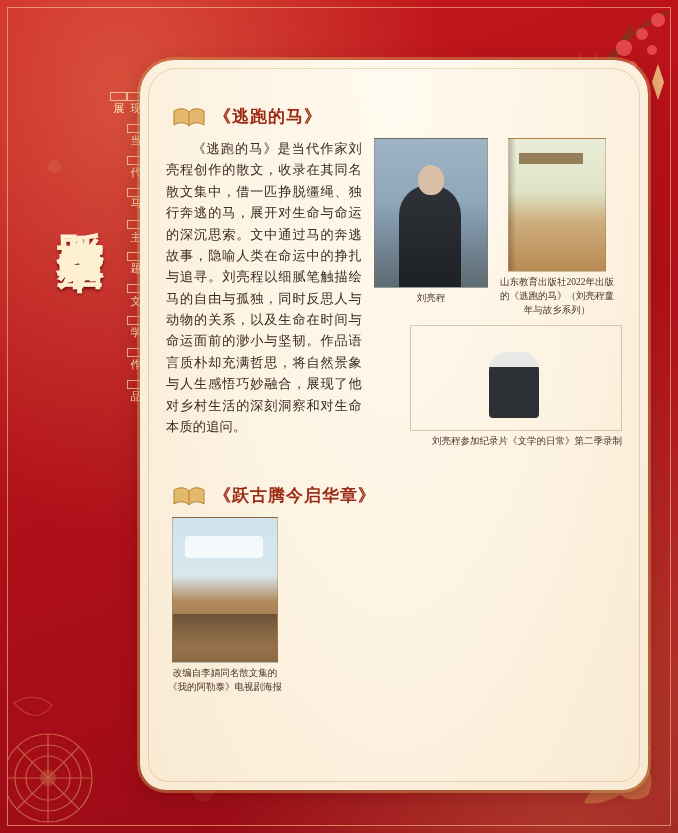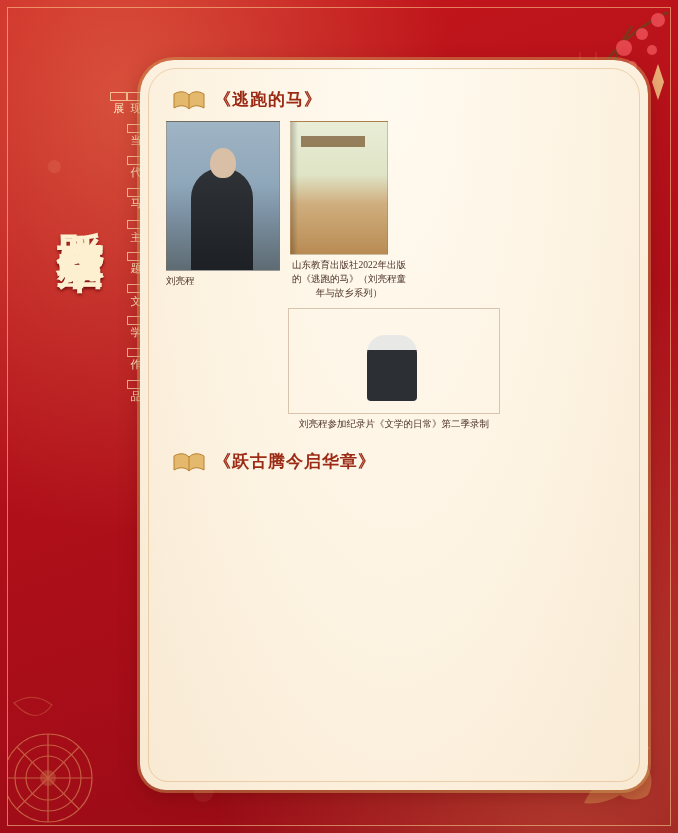--- a/index.html
+++ b/index.html
@@ -112,21 +112,21 @@
     padding: 22px 26px 10px 26px;
     box-sizing: border-box;
     overflow: hidden;
   }
 
   
   .section-head {
     display: flex;
     align-items: center;
     gap: 8px;
-    margin: 6px 0 10px 6px;
+    margin: 23px 0 10px 6px;
   }
   .book-icon { width: 34px; height: 22px; flex: none; }
   .section-title {
     font-size: 17px;
     font-weight: bold;
     color: #9c2b16;
     letter-spacing: 1px;
   }
 
   .sec-body {
@@ -147,21 +147,21 @@
     flex: 1;
     display: flex;
     flex-direction: column;
     gap: 8px;
   }
   .media-row {
     display: flex;
     gap: 10px;
     align-items: flex-start;
   }
-  .fig { display: flex; flex-direction: column; align-items: flex-start; }
+  .fig { display: flex; flex-direction: column; align-items: center; }
   .cap {
     font-size: 9.5px;
     line-height: 1.45;
     color: #4a3226;
     text-align: center;
     margin-top: 4px;
     max-width: 118px;
   }
   .cap.wide { max-width: 210px; text-align: left; }
 
@@ -337,32 +337,33 @@
       <div>
         <div class="section-head">
           <svg class="book-icon" viewBox="0 0 34 22">
             <path d="M2 5 C9 1 14 3 17 6 C20 3 25 1 32 5 L32 19 C25 15 20 17 17 20 C14 17 9 15 2 19 Z" fill="#e4b96d" stroke="#b8802f" stroke-width="1"></path>
             <path d="M17 6 L17 20" stroke="#b8802f" stroke-width="1"></path>
           </svg>
           <div class="section-title">《逃跑的马》</div>
         </div>
 
         <div class="sec-body">
+          <div class="sec-text">《逃跑的马》是当代作家刘亮程创作的散文，收录在其同名散文集中，借一匹挣脱缰绳、独行奔逃的马，展开对生命与命运的深沉思索。文中通过马的奔逃故事，隐喻人类在命运中的挣扎与追寻。刘亮程以细腻笔触描绘马的自由与孤独，同时反思人与动物的关系，以及生命在时间与命运面前的渺小与坚韧。作品语言质朴却充满哲思，将自然景象与人生感悟巧妙融合，展现了他对乡村生活的深刻洞察和对生命本质的追问。</div>
           <div class="sec-media">
             <div class="media-row">
               <div class="fig">
                 <div class="ph ph-portrait1"></div>
                 <div class="cap">刘亮程</div>
               </div>
               <div class="fig">
                 <div class="ph ph-book1"></div>
                 <div class="cap">山东教育出版社2022年出版的《逃跑的马》（刘亮程童年与故乡系列）</div>
               </div>
             </div>
-            <div class="fig" style="align-items:center;">
+            <div class="fig" style="align-items:flex-end;">
               <div class="ph ph-wide1"></div>
               <div class="cap wide">刘亮程参加纪录片《文学的日常》第二季录制</div>
             </div>
           </div>
         </div>
       </div>
 
       <div class="divider-space"></div>
 
       <div>
@@ -370,20 +371,24 @@
           <svg class="book-icon" viewBox="0 0 34 22">
             <path d="M2 5 C9 1 14 3 17 6 C20 3 25 1 32 5 L32 19 C25 15 20 17 17 20 C14 17 9 15 2 19 Z" fill="#e4b96d" stroke="#b8802f" stroke-width="1"></path>
             <path d="M17 6 L17 20" stroke="#b8802f" stroke-width="1"></path>
           </svg>
           <div class="section-title">《跃古腾今启华章》</div>
         </div>
 
         <div class="sec-body">
           <div class="sec-media">
             <div class="media-row">
+              <div class="fig">
+                <div class="ph ph-poster2"></div>
+                <div class="cap">改编自李娟同名散文集的《我的阿勒泰》电视剧海报</div>
+              </div>
             </div>
           </div>
         </div>
       </div>
 
     </div>
   </div>
 </div>
 
 </body></html>

